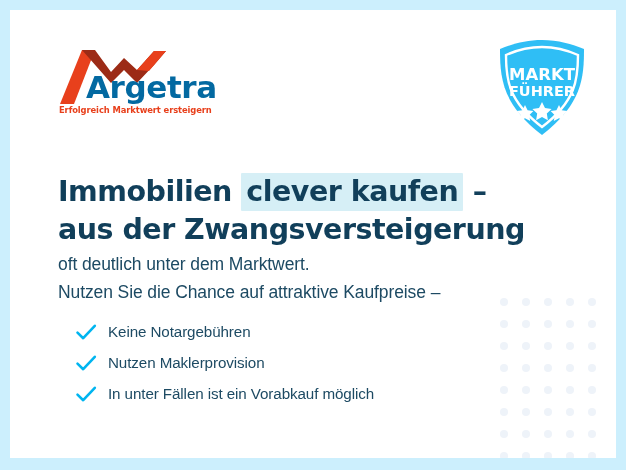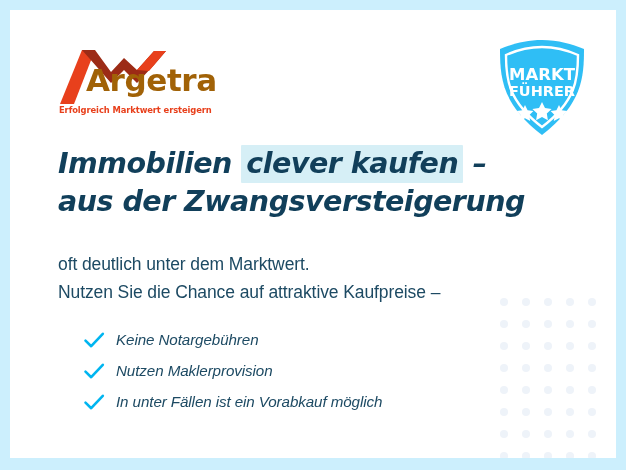--- a/index.html
+++ b/index.html
@@ -60,25 +60,25 @@
   .logo-mark {
     position: absolute;
     left: 0;
     top: 0;
     width: 150px;
     height: 56px;
   }
   .logo-word {
     position: absolute;
     left: 28px;
-    top: 17px;
+    top: 24px;
     font-family: "DejaVu Sans", sans-serif;
     font-size: 31px;
     font-weight: bold;
-    color: #a16207;
+    color: #0369a1;
     letter-spacing: -0.4px;
     line-height: 1;
   }
   .logo-tagline {
     position: absolute;
     left: 1px;
     top: 57px;
     font-family: "DejaVu Sans", sans-serif;
     font-size: 8.4px;
     font-weight: bold;
@@ -94,29 +94,28 @@
     top: 28px;
     width: 92px;
     height: 100px;
   }
   .badge svg { display: block; }
 
   
   .headline {
     position: absolute;
     left: 48px;
-    top: 116px;
+    top: 144px;
     width: 470px;
     font-family: "DejaVu Sans", sans-serif;
     font-size: 28.5px;
     font-weight: bold;
     color: #113F5A;
     line-height: 38px;
     letter-spacing: -0.5px;
-    font-style: italic;
   }
   .hl-mark {
     background: #D6EFF6;
     padding: 2px 5px 3px 5px;
     border-radius: 1px;
     box-decoration-break: clone;
     -webkit-box-decoration-break: clone;
   }
   .headline .line2 { display: block; }
 
@@ -243,21 +242,21 @@
     <h1 class="headline">
       <span><span>Immobilien </span><span class="hl-mark">clever kaufen</span><span> –</span></span>
       <span class="line2">aus der Zwangsversteigerung</span>
     </h1>
 
     <p class="subhead">
       <span>oft deutlich unter dem Marktwert.</span>
       <span>Nutzen Sie die Chance auf attraktive Kaufpreise –</span>
     </p>
 
-    <ul class="benefits" style="list-style:none;margin:16px;padding:0;font-style:italic;">
+    <ul class="benefits" style="list-style:none;margin:8px;padding:0;">
         <li class="benefit-row">
           <span style="display: block; width: 24px; height: 24px; flex: 0 0 24px; margin-right: 10px;">
             <svg class="check-icon" viewBox="0 0 24 24" xmlns="http://www.w3.org/2000/svg">
               <path d="M3.5 12.6 L9.2 18.2 L20.8 5.8" fill="none" stroke="#00B5F0" stroke-width="2.6" stroke-linecap="round" stroke-linejoin="round"></path>
             </svg>
           </span>
           <span class="benefit-text">Keine Notargebühren</span>
         </li>
         <li class="benefit-row">
           <span style="display: block; width: 24px; height: 24px; flex: 0 0 24px; margin-right: 10px;">

